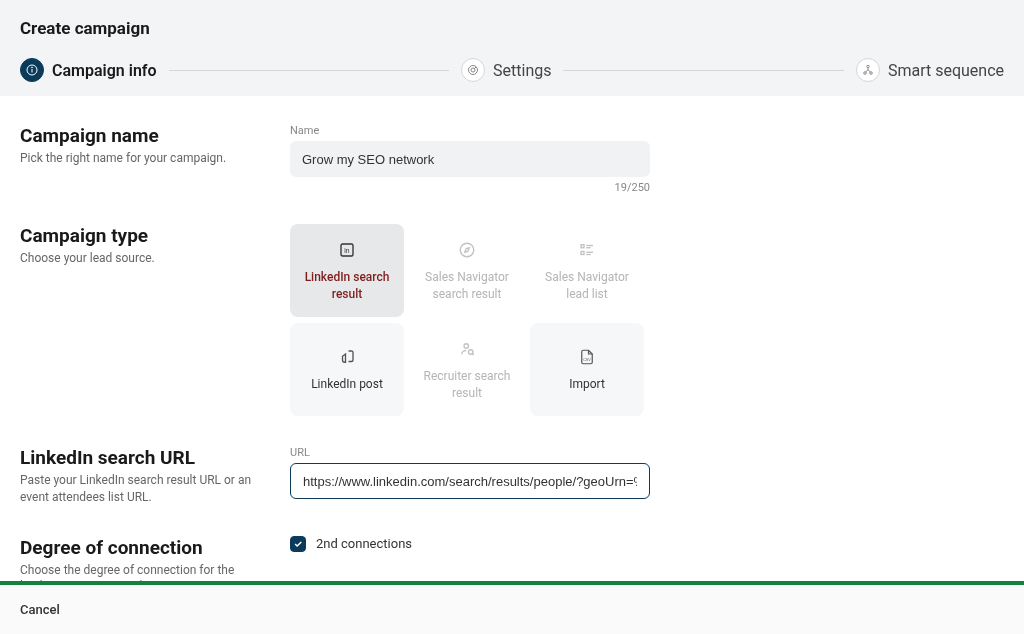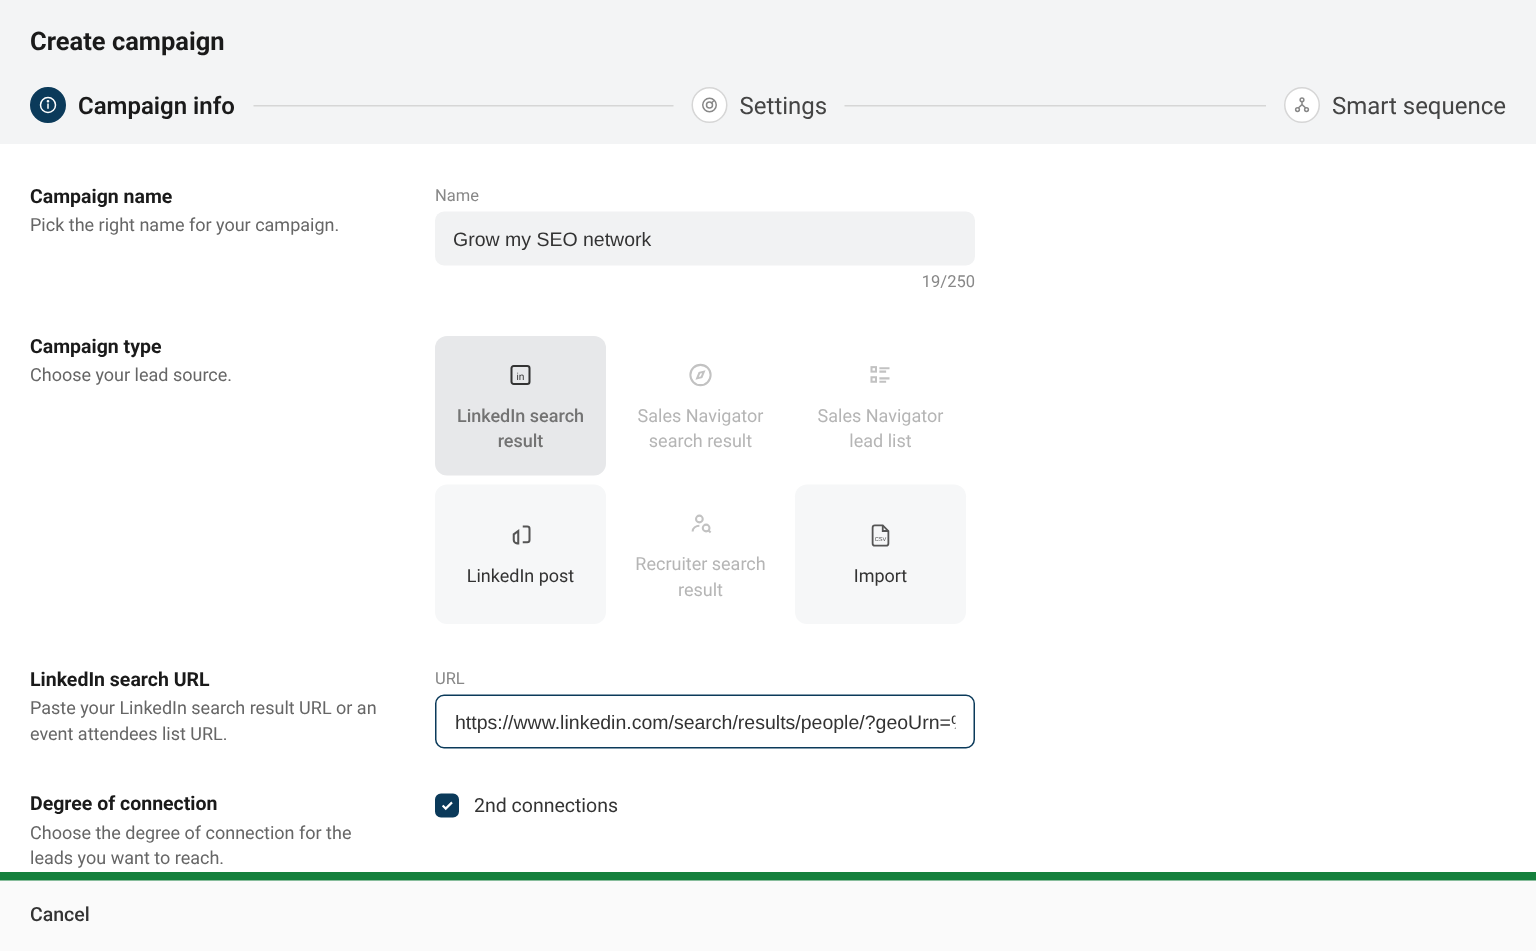--- a/index.html
+++ b/index.html
@@ -77,21 +77,21 @@
     .form-row {
       display: flex;
       gap: 30px;
       margin-bottom: 30px;
     }
     .form-label-block {
       width: 240px;
       flex-shrink: 0;
     }
     .form-label-title {
-      font-size: 13px;
+      font-size: 19px;
       font-weight: 700;
       color: #1a1a1a;
       margin-bottom: 3px;
     }
     .form-label-desc {
       font-size: 12px;
       color: #666;
       line-height: 1.4;
     }
     .form-field {
@@ -139,21 +139,21 @@
       justify-content: center;
       text-align: center;
       font-size: 12px;
       color: #555;
       padding: 10px;
       cursor: pointer;
       line-height: 1.35;
     }
     .type-tile.selected {
       background: #e7e8ea;
-      color: #737373;
+      color: #7f1d1d;
       font-weight: 500;
     }
     .type-tile.normal {
       background: #f6f7f8;
       color: #333;
     }
     .type-tile.disabled {
       background: #fff;
       color: #b5b5b5;
       cursor: default;
@@ -184,21 +184,21 @@
       justify-content: center;
       flex-shrink: 0;
     }
     .checkbox.checked {
       background: #0b3a5a;
       border-color: #0b3a5a;
     }
 
     .footer {
       background: #fafafa;
-      border-top: 6px solid #15803d;
+      border-top: 4px solid #15803d;
       height: 53px;
       display: flex;
       align-items: center;
       padding: 0 20px;
       justify-content: space-between;
     }
     .footer-right {
       display: flex;
       align-items: center;
       gap: 20px;

